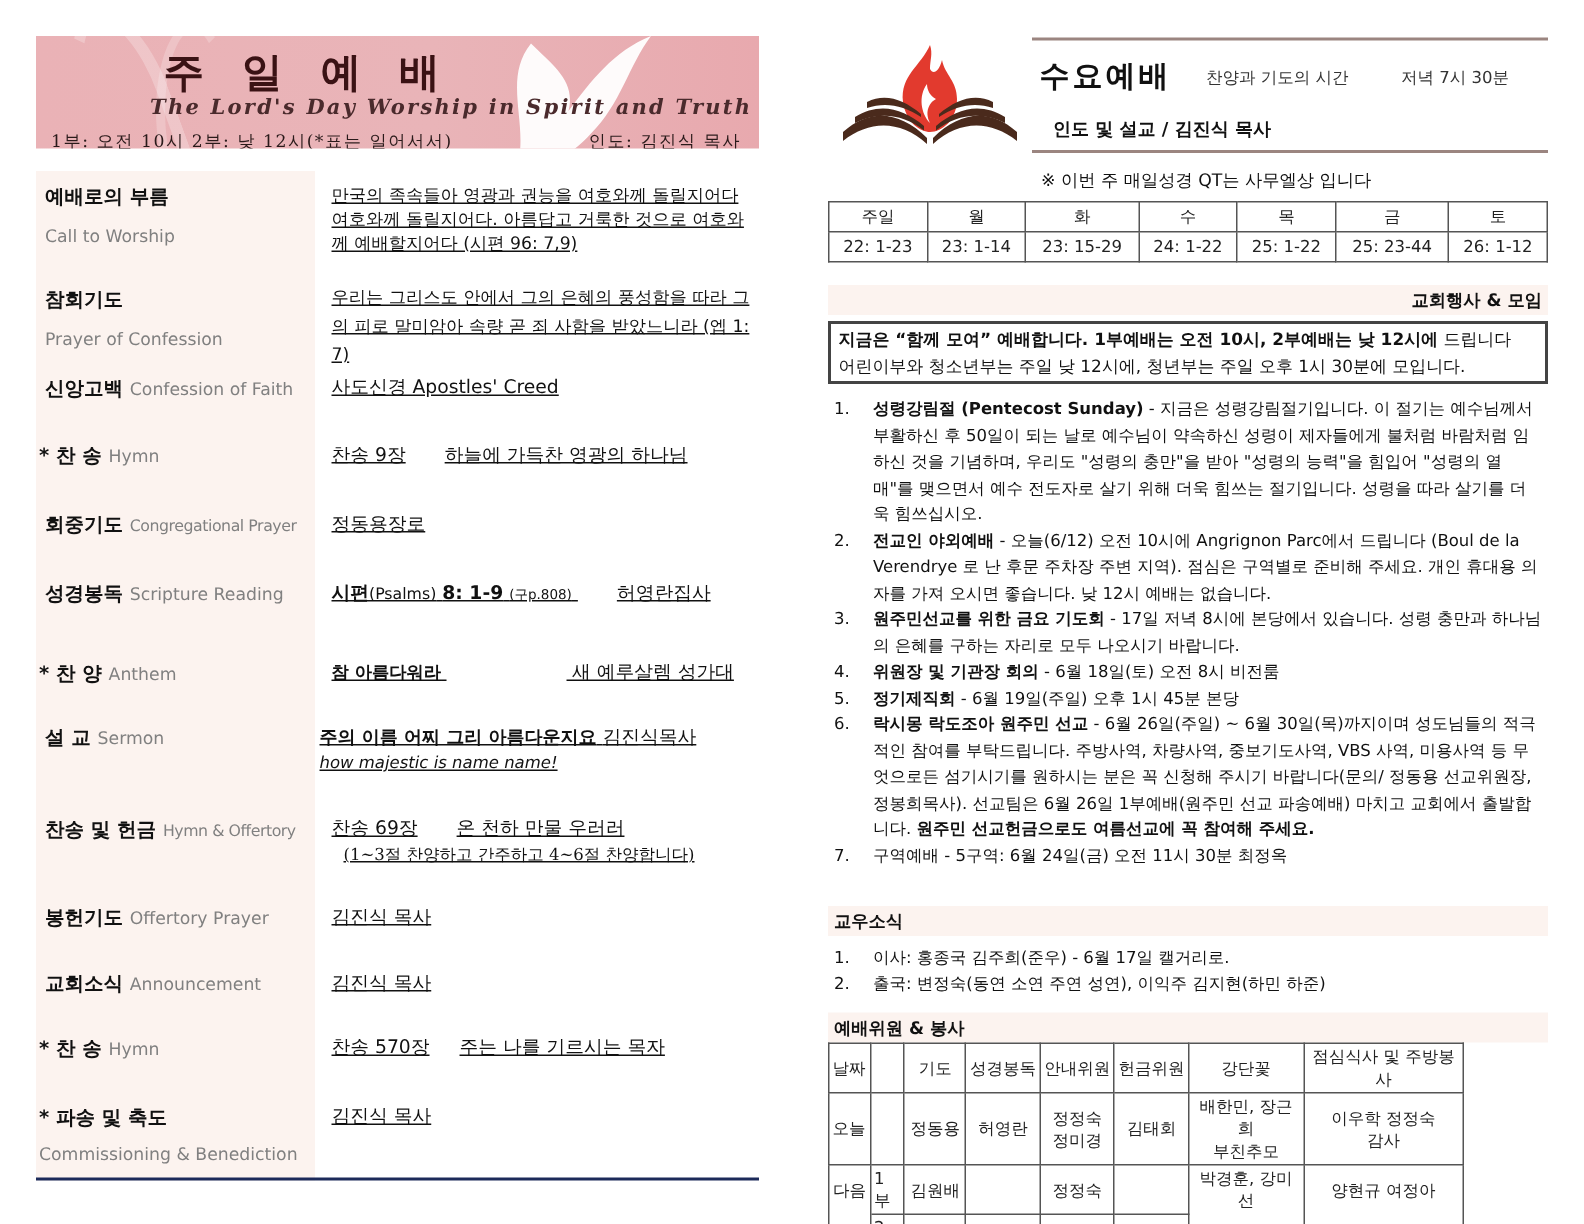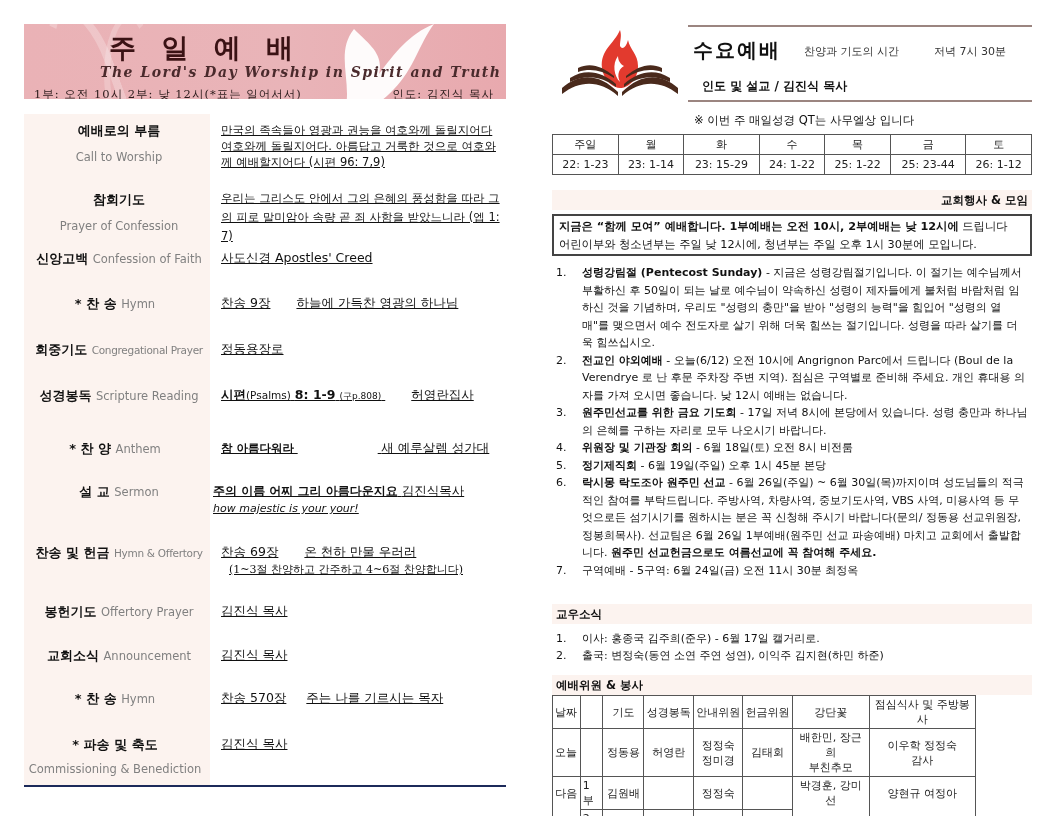--- a/index.html
+++ b/index.html
@@ -28,21 +28,21 @@
     position: absolute; left: 10px; top: 63px; font-family: "DejaVu Serif", serif; font-size: 11.5px; color: #2a1a1a; letter-spacing: 1px;
   }
   .banner .leader {
     position: absolute; right: 12px; top: 63px; font-family: "DejaVu Serif", serif; font-size: 11.5px; color: #2a1a1a; letter-spacing: 1px;
   }
 
   .order { position: absolute; top: 90px; left: 0; width: 482px; height: 673px; }
   .order .labelcol { position: absolute; left: 0; top: 0; width: 186px; height: 100%; background: #fcf3ef; }
   .order .bottomline { position: absolute; left: 0; bottom: 0; width: 482px; height: 2px; background: #1c2a5a; }
   .item { position: absolute; left: 0; width: 482px; }
-  .item .lbl { position: absolute; left: 6px; top: 0; width: 178px; font-size: 13px; font-weight: bold; color: #111; white-space: nowrap; text-align: center; }
+  .item .lbl { position: absolute; left: 6px; top: 0; width: 178px; font-size: 13px; font-weight: bold; color: #111; white-space: nowrap; }
   .item .lbl .en { font-weight: normal; color: #808080; font-size: 11.5px; }
   .item .lbl .en2 { display: block; font-weight: normal; color: #808080; font-size: 11.5px; margin-top: 10px; }
   .item .val { position: absolute; left: 197px; top: 0; width: 282px; font-size: 11.5px; color: #111; line-height: 16px; text-decoration: underline; }
   .item .val .small { font-size: 10.5px; }
   .item .val .bold { font-weight: bold; }
   .item .val .serif { font-family: "DejaVu Serif", serif; font-weight: bold; font-size: 12px; }
   .item .val .ital { font-style: italic; font-size: 11px; display: block; margin-top: 2px; }
   .item .val .note { font-family: "DejaVu Serif", serif; font-size: 11px; display: block; margin-top: 2px; padding-left: 8px; }
   .gap { display: inline-block; width: 26px; }
 
@@ -169,21 +169,21 @@
     </div>
 
     <div class="item" style="top:369px;">
       <div class="lbl">
         <span>설 교</span>
         <span class="en">Sermon</span>
       </div>
       <div class="val" style="left:189px;width:295px;font-size:12.5px;">
         <span class="serif">주의 이름 어찌 그리 아름다운지요</span>
         <span>김진식목사</span>
-        <span class="ital">how majestic is your your!</span>
+        <span class="ital">how majestic is name name!</span>
       </div>
     </div>
 
     <div class="item" style="top:430px;">
       <div class="lbl">
         <span>찬송 및 헌금</span>
         <span class="en" style="font-size:10.5px;letter-spacing:-0.3px;">Hymn &amp; Offertory</span>
       </div>
       <div class="val" style="font-size:12.5px;">
         <span>찬송 69장</span><span class="gap"></span><span>온 천하 만물 우러러</span>

